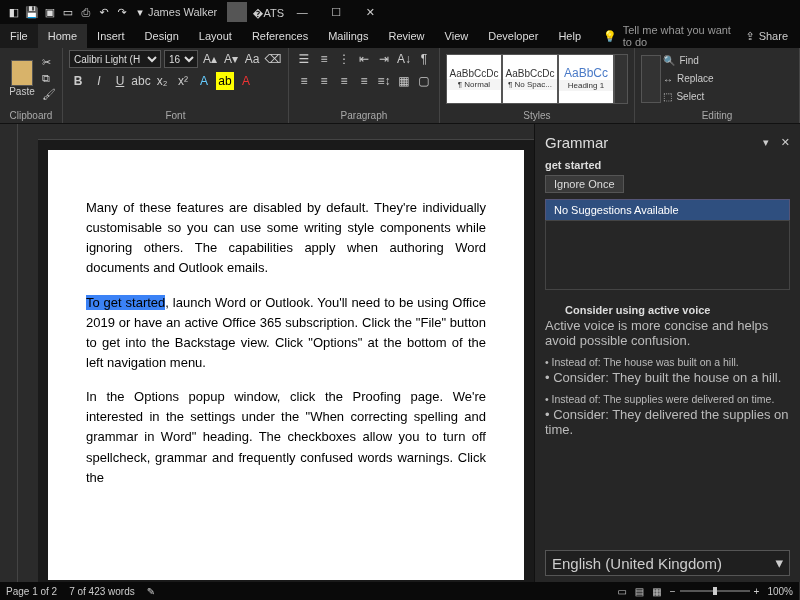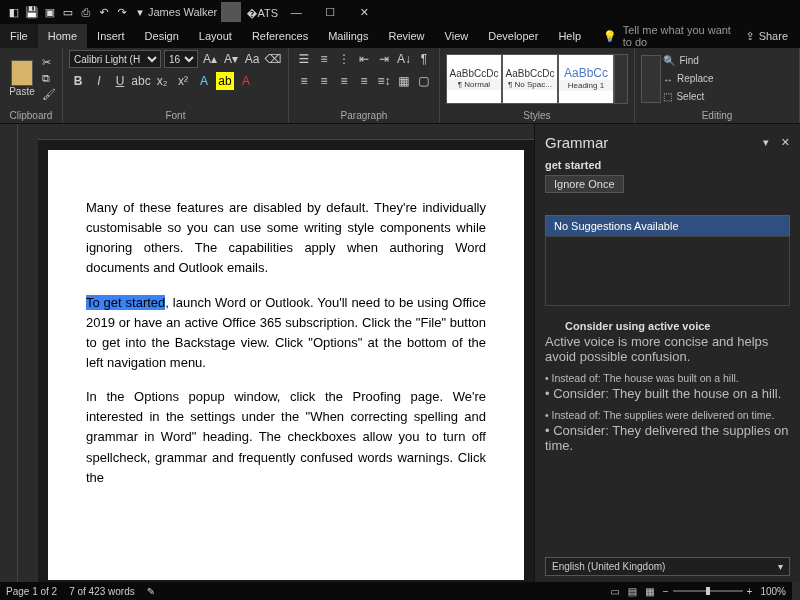--- a/index.html
+++ b/index.html
@@ -1,21 +1,21 @@
 <!DOCTYPE html>
 <html><head>
 <meta charset="utf-8">
 <style>
 * { margin:0; padding:0; box-sizing:border-box; font-family:"Segoe UI",Arial,sans-serif; }
 body { width:800px; height:600px; background:#2b2b2b; color:#ccc; overflow:hidden; font-size:11px; position:relative;}
 .titlebar { height:24px; background:#0a0a0a; display:flex; align-items:center; }
 .titlebar .qat { display:flex; gap:2px; padding-left:6px; }
 .titlebar .qat div { width:16px; height:16px; display:flex; align-items:center; justify-content:center; color:#ddd; font-size:11px;}
 .titlebar .title { flex:1; text-align:center; color:#ddd; font-size:11px;}
-.titlebar .user { display:flex; align-items:center; gap:4px; padding-right:4px;}
+.titlebar .user { display:flex; align-items:center; gap:10px; padding-right:4px;}
 .titlebar .user .avatar{width:20px;height:20px;background:#555;}
 .titlebar .winbtn { width:34px; height:24px; display:flex; align-items:center; justify-content:center; color:#ccc;}
 .menubar { height:24px; background:#0a0a0a; display:flex; align-items:center; }
 .menubar .tab { padding:0 10px; height:24px; line-height:24px; color:#ddd; font-size:11px;}
 .menubar .tab.file { background:#1a1a1a;}
 .menubar .tab.active { background:#2b2b2b; border-bottom:2px solid #2b2b2b;}
 .menubar .tellme { flex:1; display:flex; align-items:center; gap:6px; padding-left:12px; color:#999;}
 .menubar .share { padding:0 12px; display:flex; align-items:center; gap:4px;}
 .ribbon { height:76px; background:#2b2b2b; display:flex; border-bottom:1px solid #111;}
 .rgroup { border-right:1px solid #444; display:flex; flex-direction:column; }
@@ -45,28 +45,28 @@
 .ruler-h{height:16px;background:#2b2b2b;border-bottom:1px solid #444;}
 .docwrap{flex:1;display:flex;flex-direction:column;margin-left:20px;}
 .docscroll{flex:1;overflow:hidden;background:#1a1a1a;padding:10px;}
 .page{background:#fff;color:#000;padding:48px 38px 10px 38px;height:430px;font-family:Calibri,Arial,sans-serif;font-size:13px;line-height:1.55;text-align:justify;}
 .page p{margin-bottom:14px;}
 .grammar-issue{background:#3b82f6;}
 .pane{width:266px;background:#262626;border-left:1px solid #111;display:flex;flex-direction:column;padding:6px 10px;}
 .pane .header{display:flex;align-items:center;justify-content:space-between;padding:4px 0;}
 .pane .header .ttl{font-size:15px;color:#ddd;}
 .pane .issue{font-size:11px;color:#ddd;margin-top:4px;margin-bottom:4px;font-weight:bold;}
-.pane .ignore{background:#3a3a3a;border:1px solid #555;padding:2px 8px;font-size:11px;color:#ddd;width:max-content;margin-bottom:22px;}
+.pane .ignore{background:#3a3a3a;border:1px solid #555;padding:2px 8px;font-size:11px;color:#ddd;width:max-content;margin-bottom:6px;}
 .pane .nosug{background:#2f4f7f;border:1px solid #557;color:#fff;padding:4px 8px;font-size:11px;}
 .pane .sugbox{border:1px solid #444;height:70px;margin-top:-1px;}
 .pane .tip-ttl{font-weight:bold;color:#ddd;margin-top:14px;font-size:11px;margin-left:20px;}
 .pane .tip-body{font-size:13px;color:#bbb;margin-top:2px;}
 .pane .ex{font-size:10.5px;color:#bbb;margin-top:8px;}
-.pane .lang{margin-top:auto;border:1px solid #555;background:#1f1f1f;padding:3px 6px;display:flex;justify-content:space-between;align-items:center;font-size:10px;gap:39px;}
-.statusbar{position:absolute;bottom:0;left:0;right:8px;height:18px;background:#0a0a0a;display:flex;align-items:center;color:#ccc;font-size:10px;padding:0 6px;}
+.pane .lang{margin-top:auto;border:1px solid #555;background:#1f1f1f;padding:3px 6px;display:flex;justify-content:space-between;align-items:center;font-size:15px;gap:39px;}
+.statusbar{position:absolute;bottom:0;left:0;right:1px;height:18px;background:#0a0a0a;display:flex;align-items:center;color:#ccc;font-size:10px;padding:0 6px;}
 .statusbar .seg{margin-right:12px;}
 .statusbar .right{margin-left:auto;display:flex;align-items:center;gap:8px;}
 .zoom{display:flex;align-items:center;gap:4px;}
 .zoom .track{width:70px;height:2px;background:#555;position:relative;}
 .zoom .thumb{position:absolute;left:33px;top:-3px;width:4px;height:8px;background:#ccc;}
 </style>
 </head>
 <body>
 
 <div class="titlebar">

